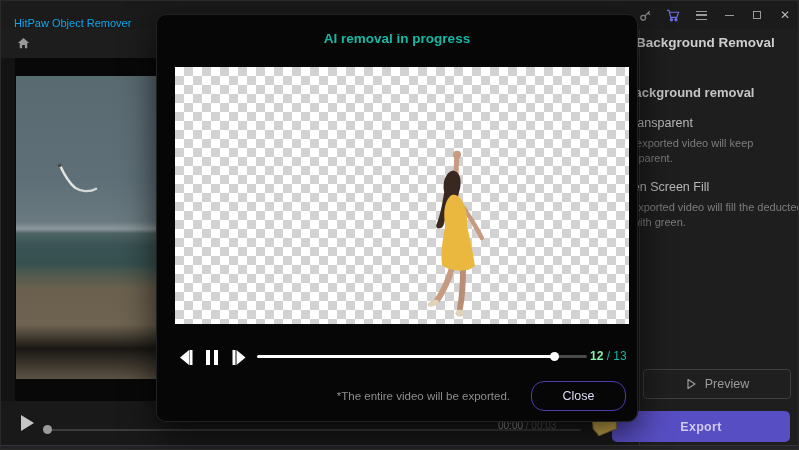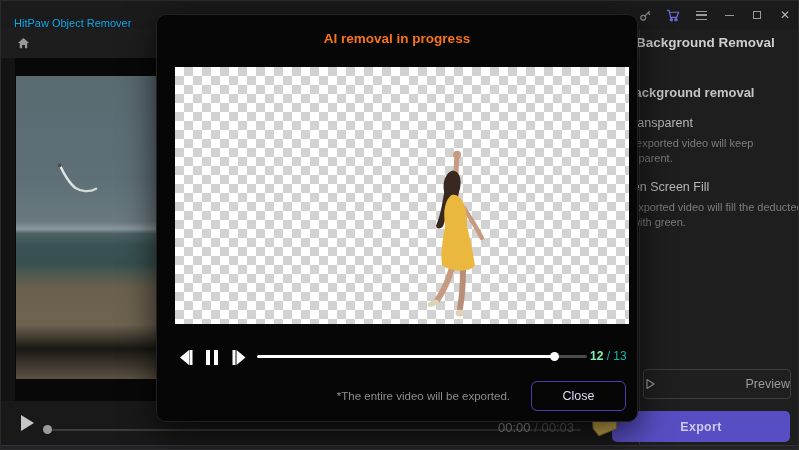--- a/index.html
+++ b/index.html
@@ -30,64 +30,64 @@
       #4c6263 52%, #3a5253 56%, #365050 62%, #49584f 64.5%,
       #6a604d 70%, #6e6350 82%, #60564533 90%, #5c5243 100%); }
   .seagull { position:absolute; left:37px; top:85px; }
 
   
   .playerbar { position:absolute; left:0; top:400px; width:638px; height:46px; background:#19191a; z-index:1; }
   .play-btn { position:absolute; left:20px; top:14px; width:0; height:0;
     border-left:13px solid #c6c6c6; border-top:8px solid transparent; border-bottom:8px solid transparent; }
   .main-track { position:absolute; left:45px; top:28px; width:535px; height:2px; background:#3c3c3c; border-radius:1px; }
   .main-dot { position:absolute; left:42px; top:24px; width:9px; height:9px; border-radius:50%; background:#9b9b9b; }
-  .main-time { position:absolute; left:497px; top:19px; font-size:13px; }
+  .main-time { position:absolute; left:497px; top:19px; font-size:10px; }
   .main-time .cur { color:#9a9a9a; } .main-time .tot { color:#5c5c5c; }
 
   
   .bottom-edge { position:absolute; left:0; top:444px; width:799px; height:6px; background:#232327; border-top:1px solid #333338; z-index:4; }
 
   
   .panel { position:absolute; left:638px; top:28px; width:161px; height:418px; background:#1e1e1e; border-left:1px solid #343434; z-index:1; }
   .panel .p-title { position:absolute; left:-4px; top:6px; font-size:13.5px; font-weight:bold; color:#cfcfcf; white-space:nowrap; }
   .panel .p-section { position:absolute; left:-30px; top:56px; font-size:13px; font-weight:bold; color:#c6c6c6; white-space:nowrap; }
   .panel .p-opt1 { position:absolute; left:-14px; top:87px; font-size:12.5px; color:#b9b9b9; white-space:nowrap; }
   .panel .p-desc1 { position:absolute; left:-26px; top:107px; width:176px; font-size:11px; line-height:15px; color:#7d7d7d; }
   .panel .p-opt2 { position:absolute; left:-28px; top:151px; font-size:12.5px; color:#b9b9b9; white-space:nowrap; }
   .panel .p-desc2 { position:absolute; left:-30px; top:171px; width:206px; font-size:11px; line-height:15px; color:#7d7d7d; }
   .preview-btn { position:absolute; left:3px; top:340px; width:148px; height:30px; border:1px solid #3f3f3f; border-radius:4px;
-    background:#1f1f1f; display:flex; align-items:center; justify-content:space-between; gap:8px; color:#9b9b9b; font-size:12.5px; cursor:pointer; }
+    background:#1f1f1f; display:flex; align-items:center; justify-content:center; gap:8px; color:#9b9b9b; font-size:12.5px; cursor:pointer; }
   .export-btn { position:absolute; left:-28px; top:382px; width:178px; height:31px; background:#584ec4; border:none; border-radius:5px;
     color:#cfc9f0; font-size:12.5px; font-weight:bold; cursor:pointer; letter-spacing:.3px; }
   .crown { position:absolute; left:586px; top:402px; z-index:3; transform:rotate(-22deg); }
 
   
   .modal { position:absolute; left:155px; top:13px; width:482px; height:408px; background:#060606;
     border:1px solid #222; border-radius:10px; box-shadow:0 10px 35px rgba(0,0,0,.7); z-index:10; }
-  .modal-title { position:absolute; left:0; top:16px; width:100%; text-align:center; color:#f97316; font-size:13.5px; font-weight:bold; }
+  .modal-title { position:absolute; left:0; top:16px; width:100%; text-align:center; color:#14b8a6; font-size:13.5px; font-weight:bold; }
   .preview-area { position:absolute; left:18px; top:52px; width:454px; height:257px; overflow:hidden;
     background-color:#ffffff;
     background-image:
       linear-gradient(45deg,#d2d2d2 25%,transparent 25%,transparent 75%,#d2d2d2 75%),
       linear-gradient(45deg,#d2d2d2 25%,transparent 25%,transparent 75%,#d2d2d2 75%);
     background-position:0 0,9px 9px; background-size:18px 18px; }
   .woman { position:absolute; left:227px; top:62px; }
 
   .ctrl-row { position:absolute; left:20px; top:331px; height:22px; display:flex; align-items:center; gap:11px; }
   .ctrl-btn { width:16px; height:18px; display:flex; align-items:center; justify-content:center; cursor:pointer; }
   .mslider { position:absolute; left:100px; top:340px; width:330px; height:4px; }
   .mslider .fill { position:absolute; left:0; top:0; height:3px; width:298px; background:#ffffff; border-radius:2px; }
   .mslider .rest { position:absolute; left:298px; top:0; height:3px; width:32px; background:#4a4a4a; border-radius:2px; }
   .mslider .handle { position:absolute; left:293px; top:-3px; width:9px; height:9px; background:#fff; border-radius:50%; }
   .frame-counter { position:absolute; left:433px; top:334px; font-size:12px; white-space:nowrap; }
   .frame-counter .cur { color:#86efac; font-weight:bold; } .frame-counter .tot { color:#14b8a6; }
 
   .modal-footer { position:absolute; right:11px; bottom:10px; display:flex; align-items:center; gap:21px; }
   .export-note { font-size:11.5px; color:#8d8d8d; }
-  .close-btn { width:95px; height:30px; background:transparent; border:1px solid #4a3dae; border-radius:6px;
+  .close-btn { width:95px; height:30px; background:transparent; border:1px solid #4a3dae; border-radius:13px;
     color:#dcdcf5; font-size:12.5px; cursor:pointer; }
 </style>
 </head>
 <body>
 
 <div class="window">
 
   <div class="titlebar">
     <span class="app-title">HitPaw Object Remover</span>
     <div class="tb-icons">

